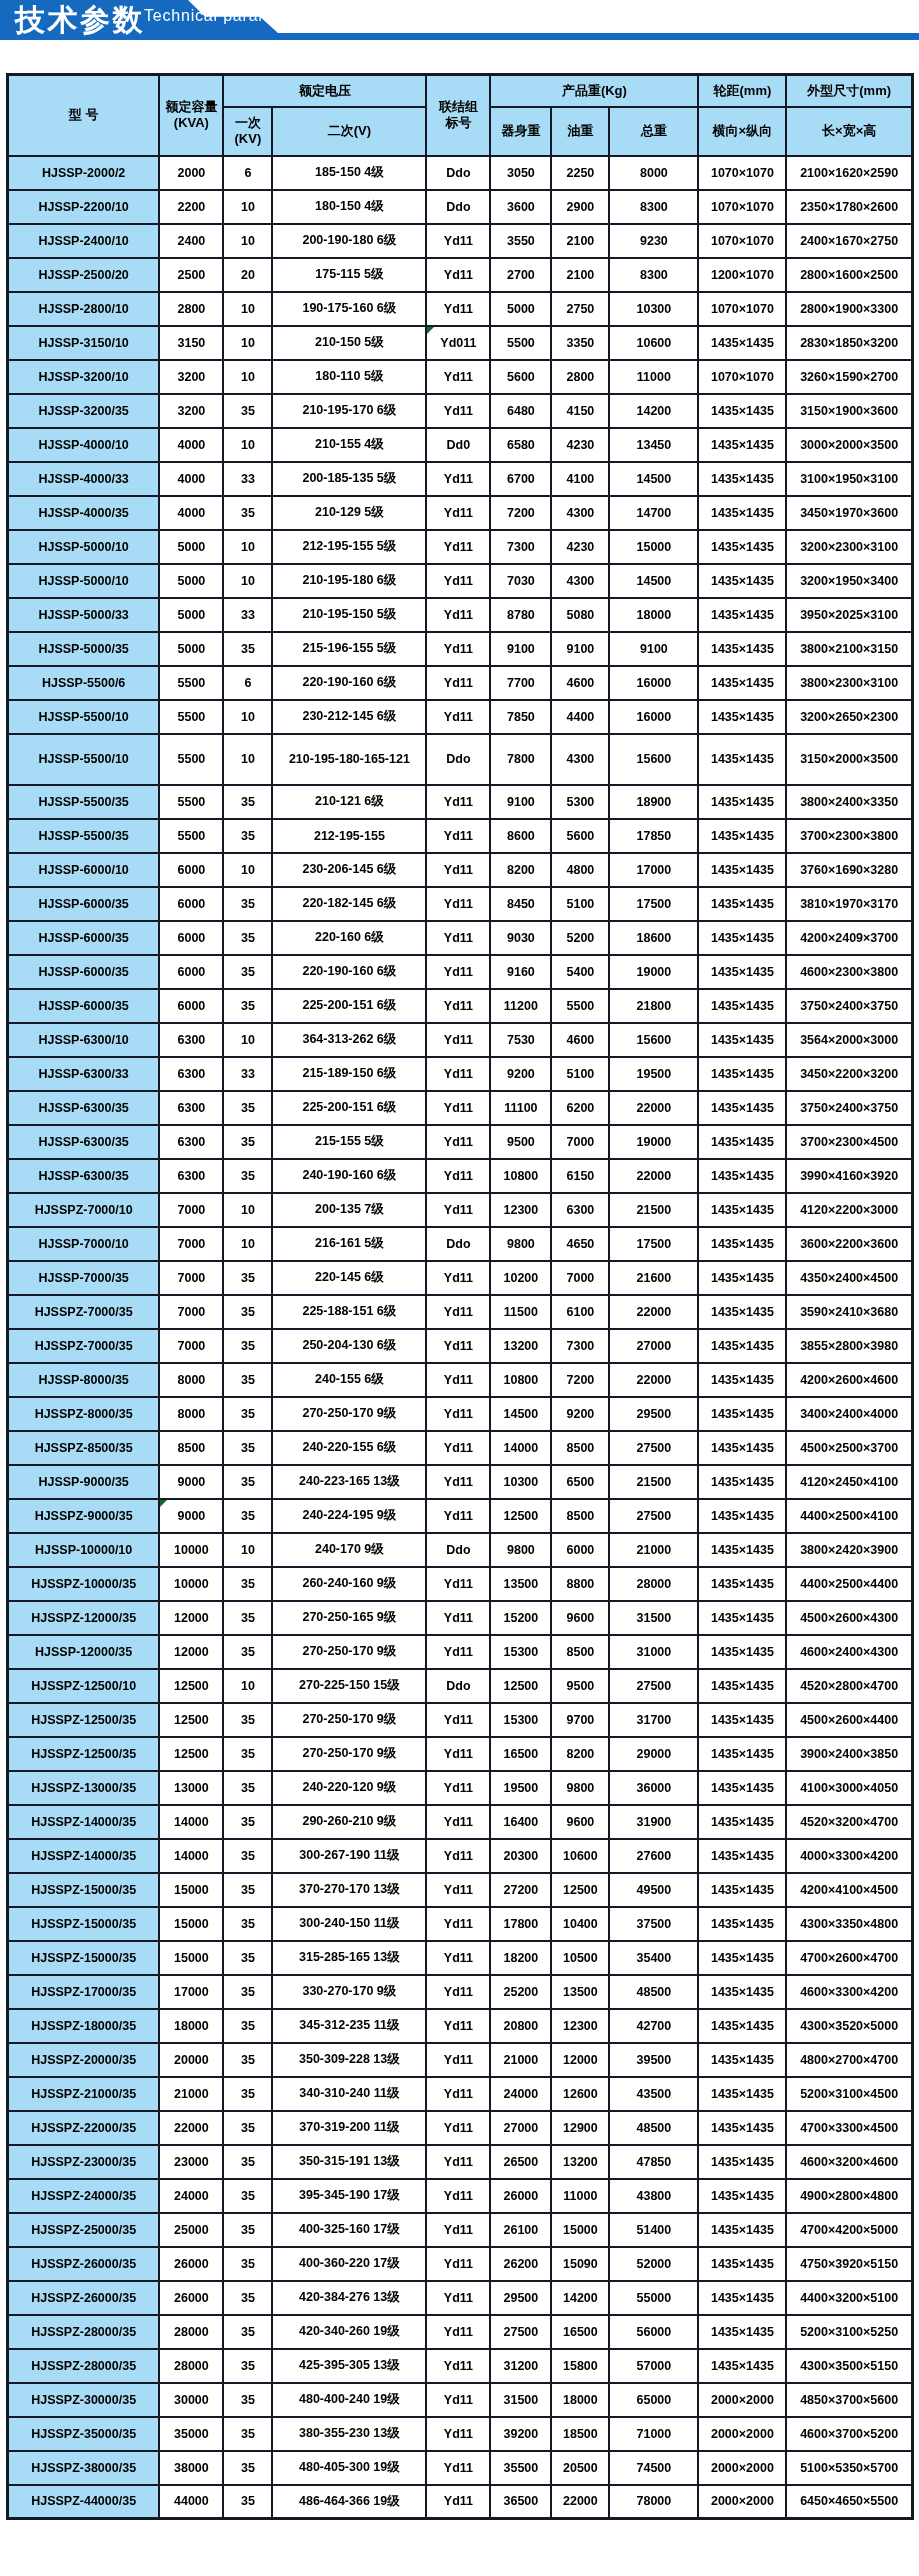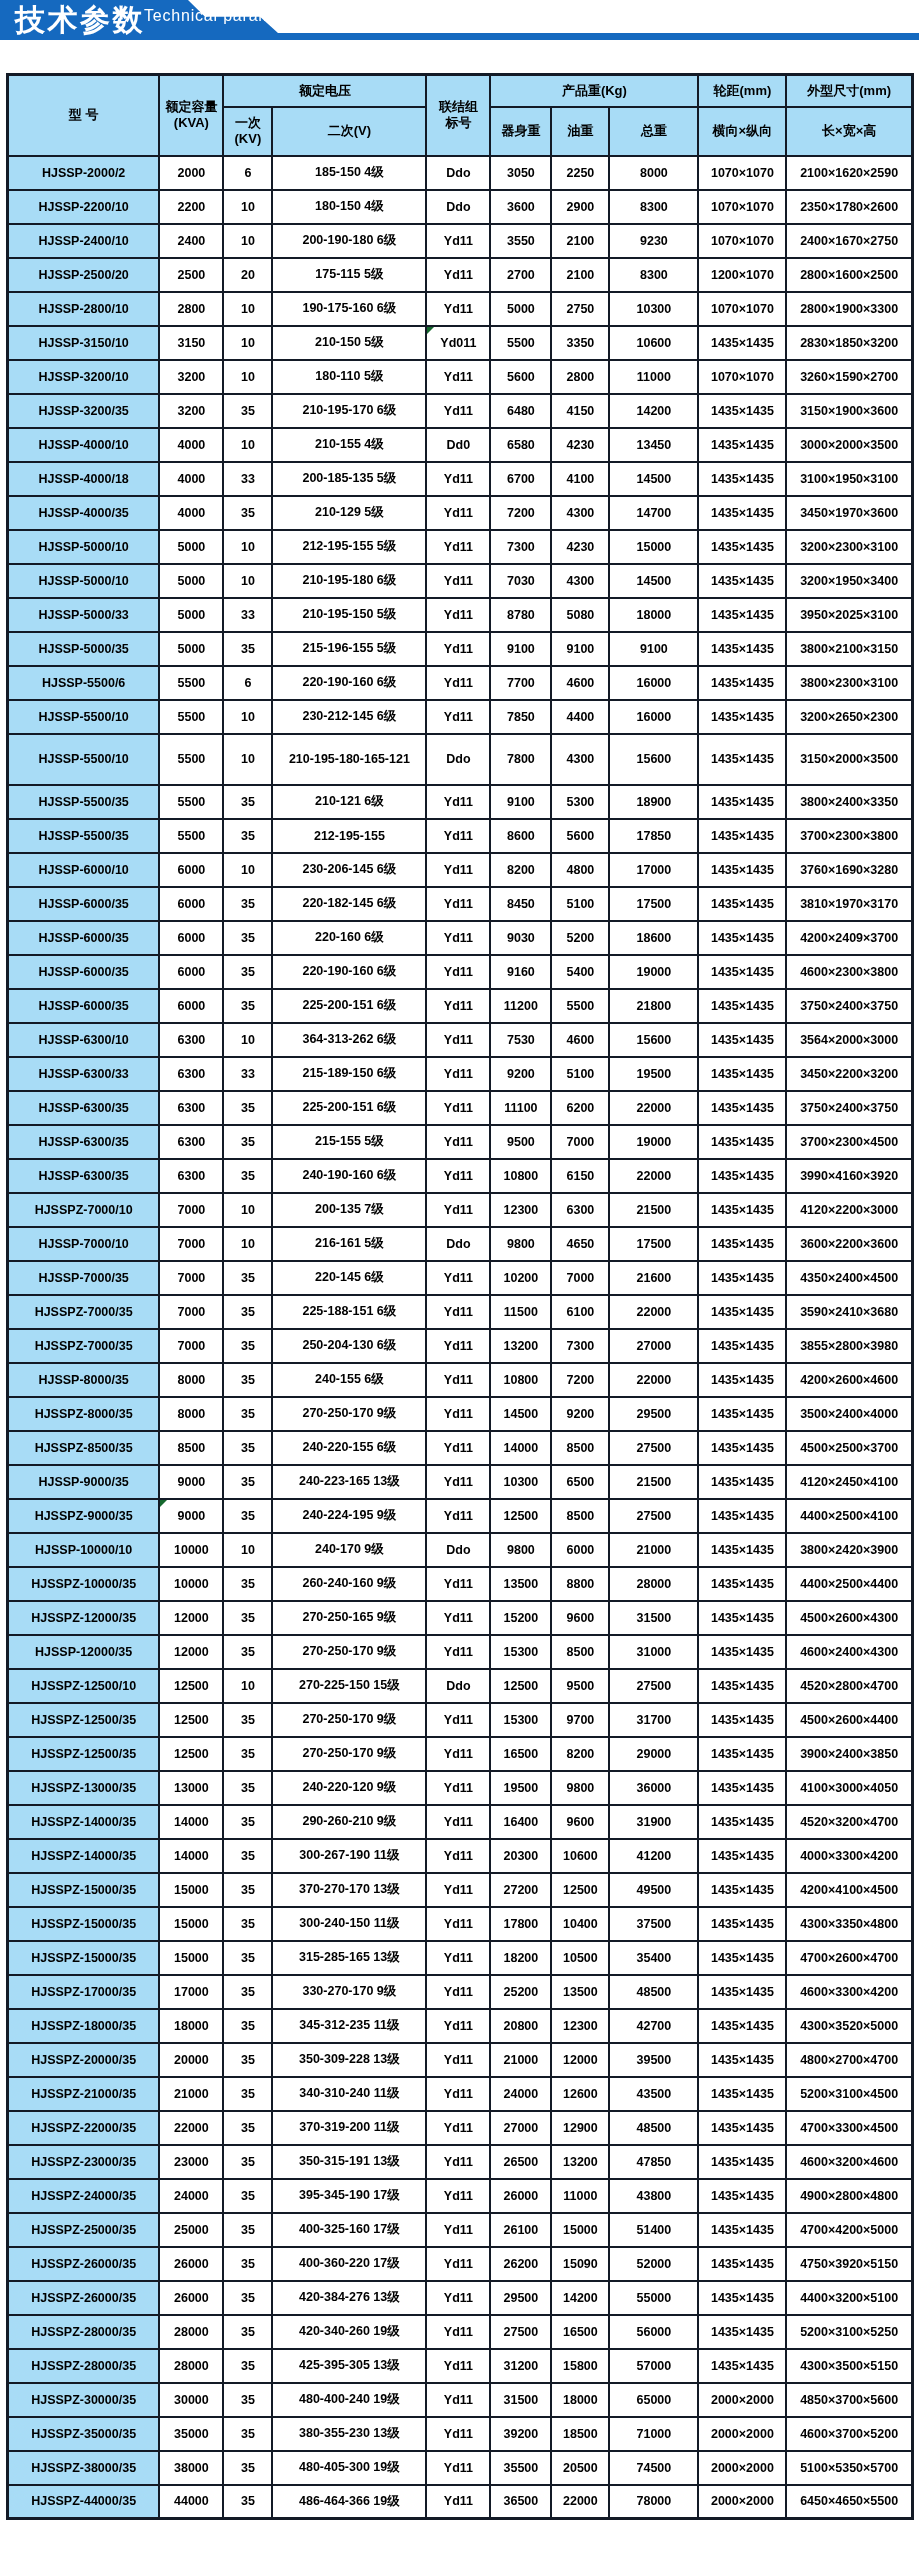--- a/index.html
+++ b/index.html
@@ -186,21 +186,21 @@
         <td>10</td>
         <td>210-155 4级</td>
         <td>Dd0</td>
         <td>6580</td>
         <td>4230</td>
         <td>13450</td>
         <td>1435×1435</td>
         <td>3000×2000×3500</td>
       </tr>
       <tr>
-        <td class="model">HJSSP-4000/18</td>
+        <td class="model">HJSSP-4000/33</td>
         <td>4000</td>
         <td>33</td>
         <td>200-185-135 5级</td>
         <td>Yd11</td>
         <td>6700</td>
         <td>4100</td>
         <td>14500</td>
         <td>1435×1435</td>
         <td>3100×1950×3100</td>
       </tr>
@@ -519,21 +519,21 @@
       <tr>
         <td class="model">HJSSPZ-8000/35</td>
         <td>8000</td>
         <td>35</td>
         <td>270-250-170 9级</td>
         <td>Yd11</td>
         <td>14500</td>
         <td>9200</td>
         <td>29500</td>
         <td>1435×1435</td>
-        <td>3500×2400×4000</td>
+        <td>3400×2400×4000</td>
       </tr>
       <tr>
         <td class="model">HJSSPZ-8500/35</td>
         <td>8500</td>
         <td>35</td>
         <td>240-220-155 6级</td>
         <td>Yd11</td>
         <td>14000</td>
         <td>8500</td>
         <td>27500</td>
@@ -673,21 +673,21 @@
         <td>4520×3200×4700</td>
       </tr>
       <tr>
         <td class="model">HJSSPZ-14000/35</td>
         <td>14000</td>
         <td>35</td>
         <td>300-267-190 11级</td>
         <td>Yd11</td>
         <td>20300</td>
         <td>10600</td>
-        <td>41200</td>
+        <td>27600</td>
         <td>1435×1435</td>
         <td>4000×3300×4200</td>
       </tr>
       <tr>
         <td class="model">HJSSPZ-15000/35</td>
         <td>15000</td>
         <td>35</td>
         <td>370-270-170 13级</td>
         <td>Yd11</td>
         <td>27200</td>

